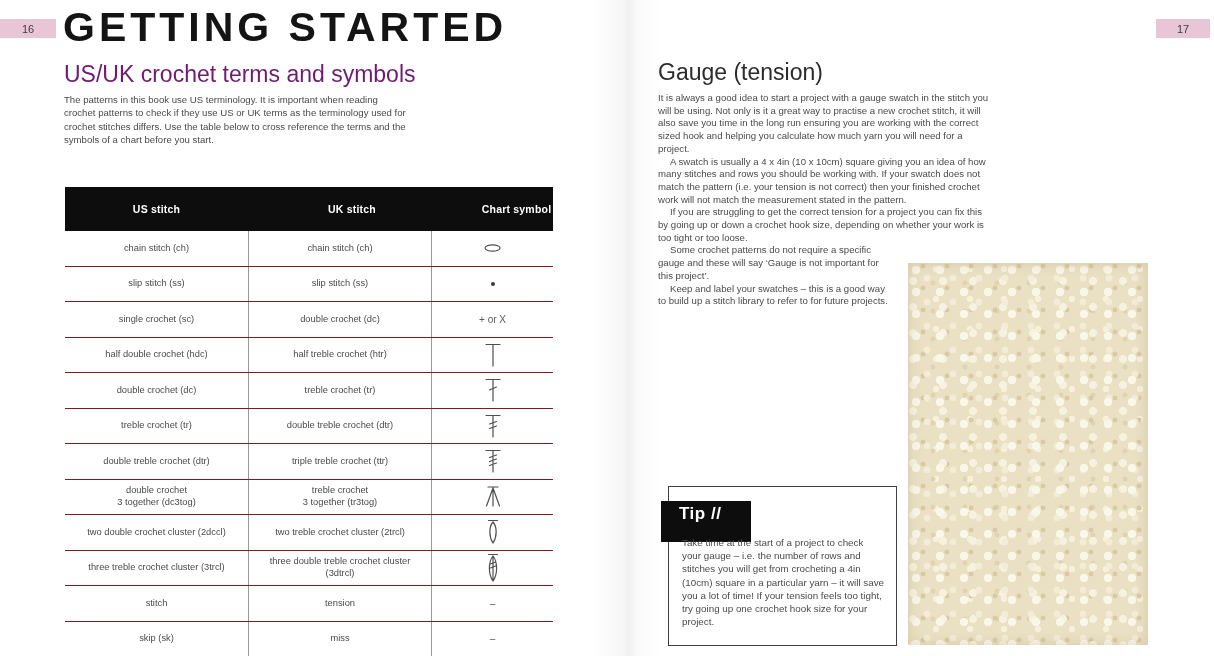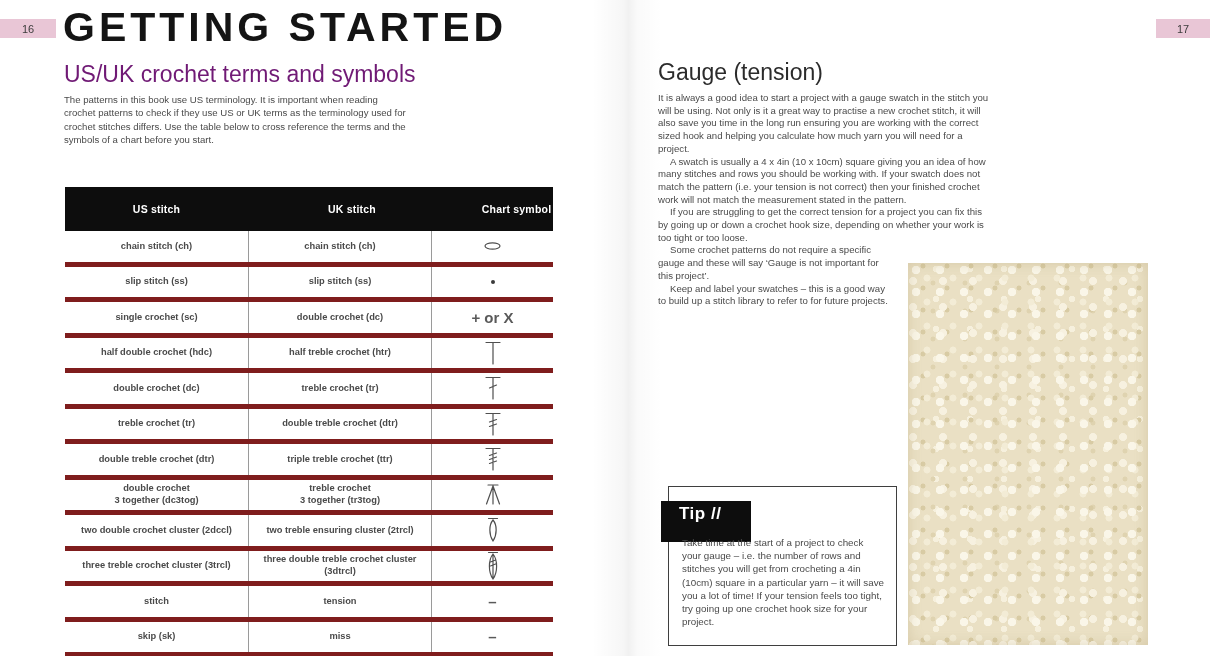--- a/index.html
+++ b/index.html
@@ -39,29 +39,29 @@
     height:44px;background:#0d0d0d;display:grid;
     grid-template-columns:183px 184px 121px;
     gap:12px;
   }
   .thead .hcell{
     display:flex;align-items:center;justify-content:center;
     color:#ffffff;font-weight:bold;font-size:10.5px;letter-spacing:.2px;
   }
   .trow{
     height:35.5px;display:grid;grid-template-columns:183px 184px 121px;
-    border-bottom:5px solid #7f1d1d;box-sizing:border-box;font-weight:bold;
+    border-bottom:1px solid #7f1d1d;box-sizing:border-box;
   }
   .cell{
     display:flex;align-items:center;justify-content:center;text-align:center;
     font-size:9.3px;line-height:11.5px;color:#4a4a4a;white-space:pre-line;
     padding:0 6px;box-sizing:border-box;
   }
   .cell.uk{border-left:1px solid #9a9a9a;border-right:1px solid #9a9a9a;}
-  .sym-text{font-size:15px;color:#5a5a5a;}
+  .sym-text{font-size:10px;color:#5a5a5a;}
   .sym-svg{stroke:#4f4f4f;fill:none;stroke-width:1.2;stroke-linecap:round;}
   .table-bottom{height:8px;background:#0d0d0d;}
 
   
   .gutter{
     position:absolute;left:592px;top:0;width:70px;height:656px;pointer-events:none;
     background:linear-gradient(90deg,rgba(0,0,0,0) 0%,rgba(0,0,0,0.035) 45%,rgba(0,0,0,0.055) 52%,rgba(0,0,0,0.02) 65%,rgba(0,0,0,0) 100%);
   }
 
   
@@ -197,21 +197,21 @@
 3 together (tr3tog)</div>
     <div class="cell sym">
       <svg class="sym-svg" width="20" height="24" viewBox="0 0 20 24">
           <path d="M5 2 H15 M10 2.5 V21 M10 3 L3.5 21 M10 3 L16.5 21"></path>
         </svg>
     </div>
   </div>
 
   <div class="trow">
     <div class="cell us">two double crochet cluster (2dccl)</div>
-    <div class="cell uk">two treble ensuring cluster (2trcl)</div>
+    <div class="cell uk">two treble crochet cluster (2trcl)</div>
     <div class="cell sym">
       <svg class="sym-svg" width="16" height="26" viewBox="0 0 16 26">
           <path d="M3.5 1.5 H12.5 M8 3 C3.8 8 3.8 17.5 8 24 C12.2 17.5 12.2 8 8 3 Z"></path>
         </svg>
     </div>
   </div>
 
   <div class="trow">
     <div class="cell us">three treble crochet cluster (3trcl)</div>
     <div class="cell uk">three double treble crochet cluster (3dtrcl)</div>

